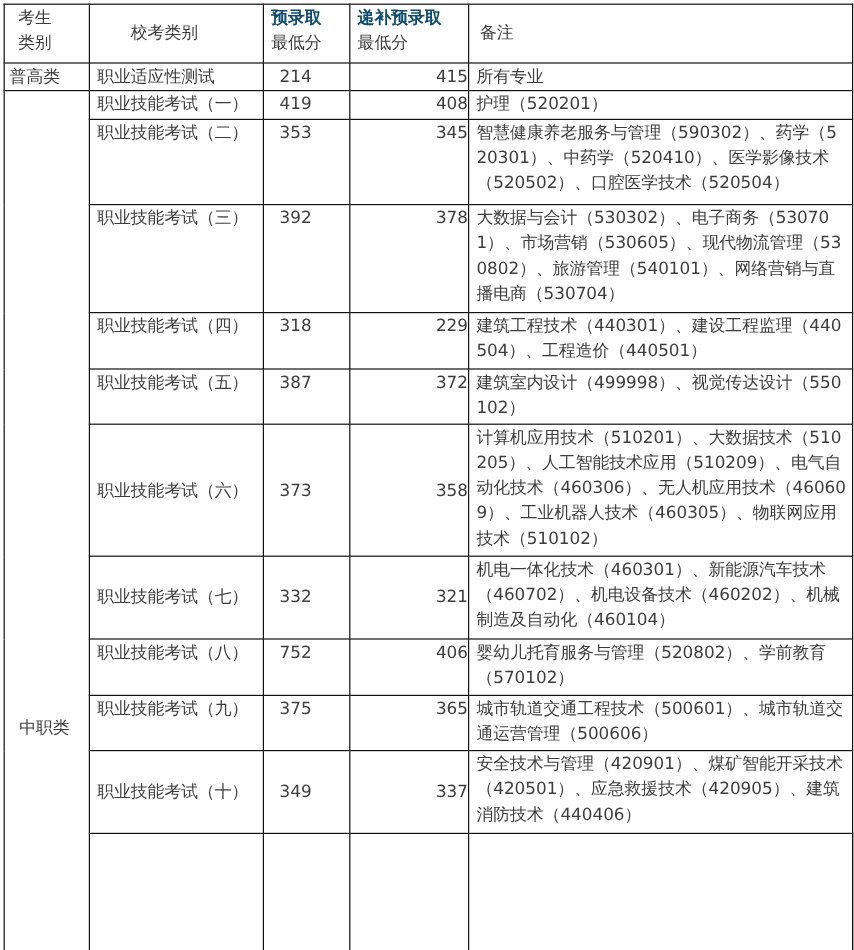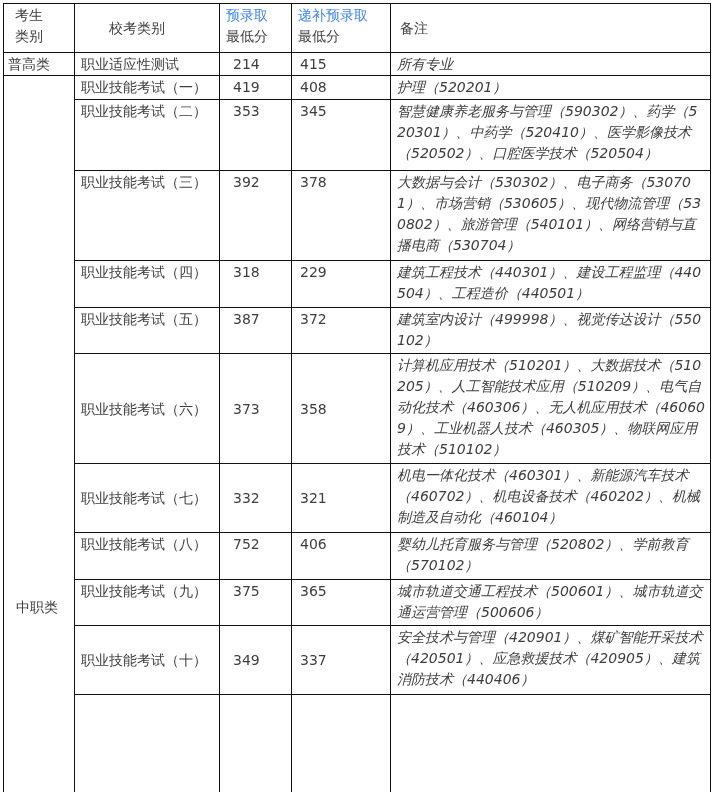--- a/index.html
+++ b/index.html
@@ -4,27 +4,27 @@
 <style>
   html, body { margin: 0; padding: 0; background: #ffffff; }
   body { width: 712px; height: 792px; position: relative; overflow: hidden;
          font-family: "DejaVu Sans", "Liberation Sans", sans-serif; color: #3d3d3d; }
   table { position: absolute; left: 3px; top: 3px; border-collapse: collapse;
           table-layout: fixed; width: 707px; }
   td { border: 1.5px solid #111; padding: 0 0 0 6px; font-size: 14px; line-height: 21px;
        vertical-align: top; word-break: break-all; }
   td.c1 { padding-left: 8px; }
   td.num { padding-left: 13px; }
-  td.num4 { padding-left: 8px; }
+  td.num4 { padding-left: 8px; text-align: right; }
   td.mid { vertical-align: middle; }
-  .red { color: #3b82f6; font-weight: normal; }
+  .red { color: #0c4a6e; font-weight: bold; }
   .hdr-c1 { padding-top: 2px; }
   .hdr-c2 { vertical-align: middle; padding-left: 34px; }
   .hdr-c5 { vertical-align: middle; padding-left: 9px; }
-  .note { padding-top: 1px; padding-left: 6px; padding-right: 4px; font-style: italic; }
+  .note { padding-top: 1px; padding-left: 6px; padding-right: 4px; }
   .rows td { padding-top: 1px; }
 </style>
 </head>
 <body>
 
 <table>
   <colgroup>
     <col style="width:71px">
     <col style="width:145px">
     <col style="width:72px">

